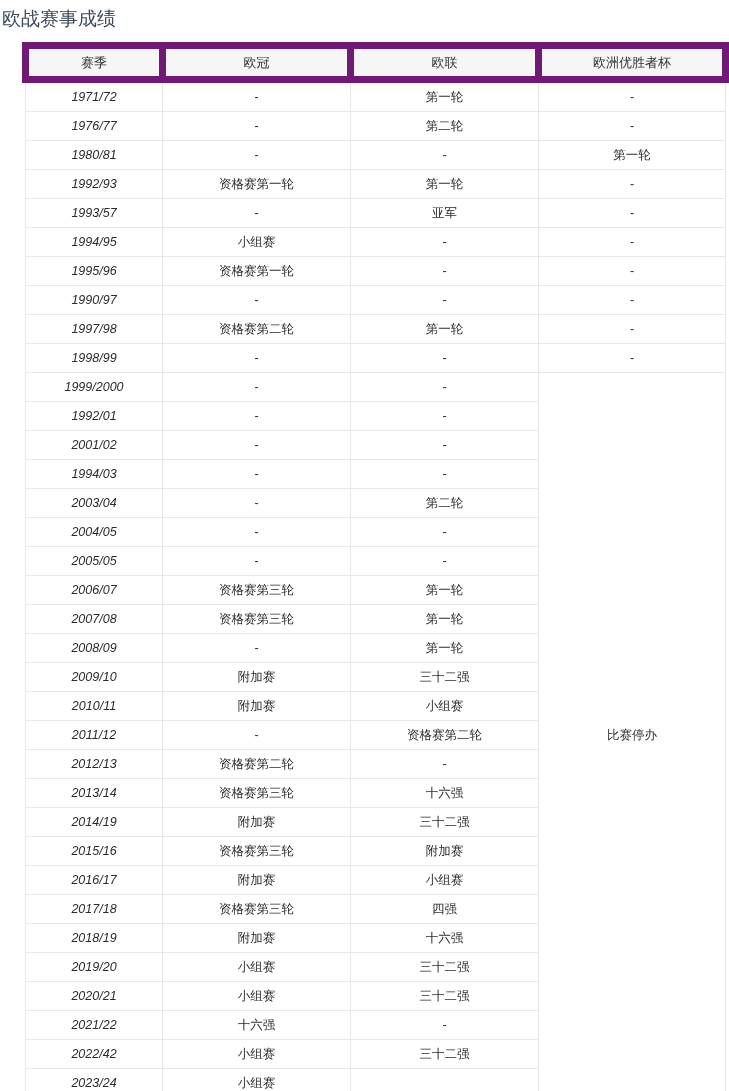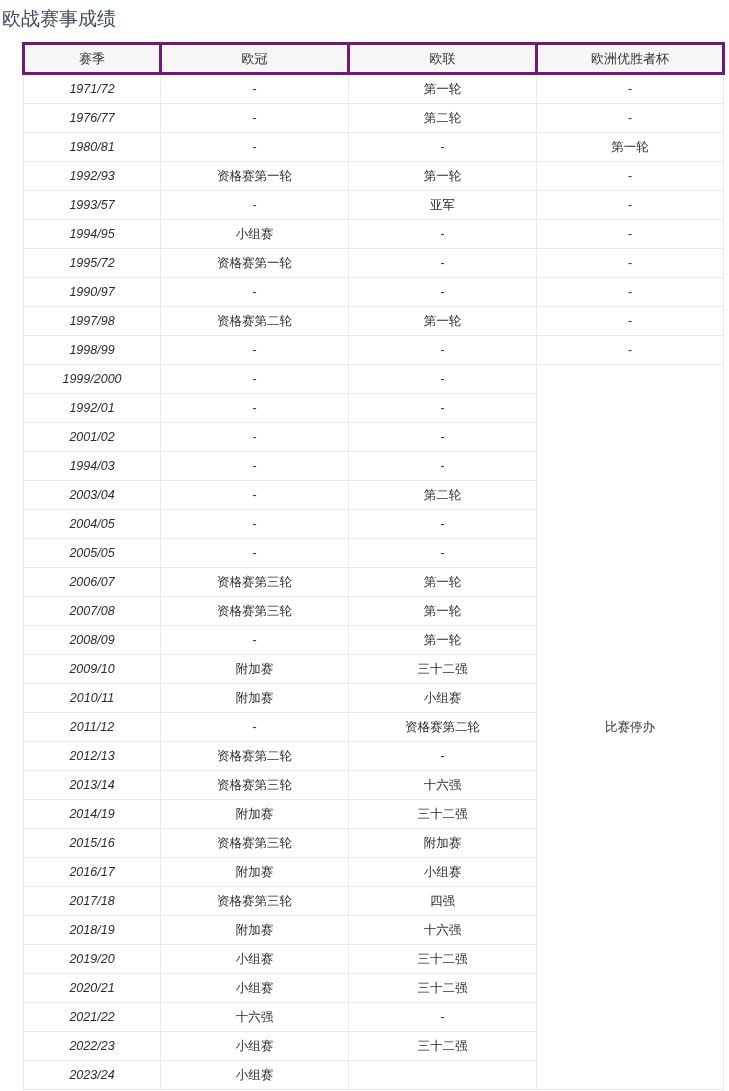--- a/index.html
+++ b/index.html
@@ -26,21 +26,21 @@
   }
   table.euro-table {
     border-collapse: collapse;
     width: 700px;
     margin-left: 22px;
     table-layout: fixed;
     font-size: 12.5px;
   }
   table.euro-table th {
     background: #f6f6f6;
-    border: 3px solid #701a75;
+    border: 7px solid #701a75;
     font-weight: normal;
     color: #333333;
     height: 27px;
     line-height: 27px;
     padding: 0;
     text-align: center;
     font-size: 13px;
   }
   table.euro-table td {
     border: 1px solid #e8e8e8;
@@ -116,21 +116,21 @@
           <td>亚军</td>
           <td class="dash">-</td>
         </tr>
         <tr>
           <td class="season-cell">1994/95</td>
           <td>小组赛</td>
           <td class="dash">-</td>
           <td class="dash">-</td>
         </tr>
         <tr>
-          <td class="season-cell">1995/72</td>
+          <td class="season-cell">1995/96</td>
           <td>资格赛第一轮</td>
           <td class="dash">-</td>
           <td class="dash">-</td>
         </tr>
         <tr>
           <td class="season-cell">1990/97</td>
           <td class="dash">-</td>
           <td class="dash">-</td>
           <td class="dash">-</td>
         </tr>
@@ -256,21 +256,21 @@
           <td class="season-cell">2020/21</td>
           <td>小组赛</td>
           <td>三十二强</td>
         </tr>
         <tr>
           <td class="season-cell">2021/22</td>
           <td>十六强</td>
           <td class="dash">-</td>
         </tr>
         <tr>
-          <td class="season-cell">2022/23</td>
+          <td class="season-cell">2022/42</td>
           <td>小组赛</td>
           <td>三十二强</td>
         </tr>
         <tr>
           <td class="season-cell">2023/24</td>
           <td>小组赛</td>
           <td></td>
         </tr>
       </tbody>
   </table>

